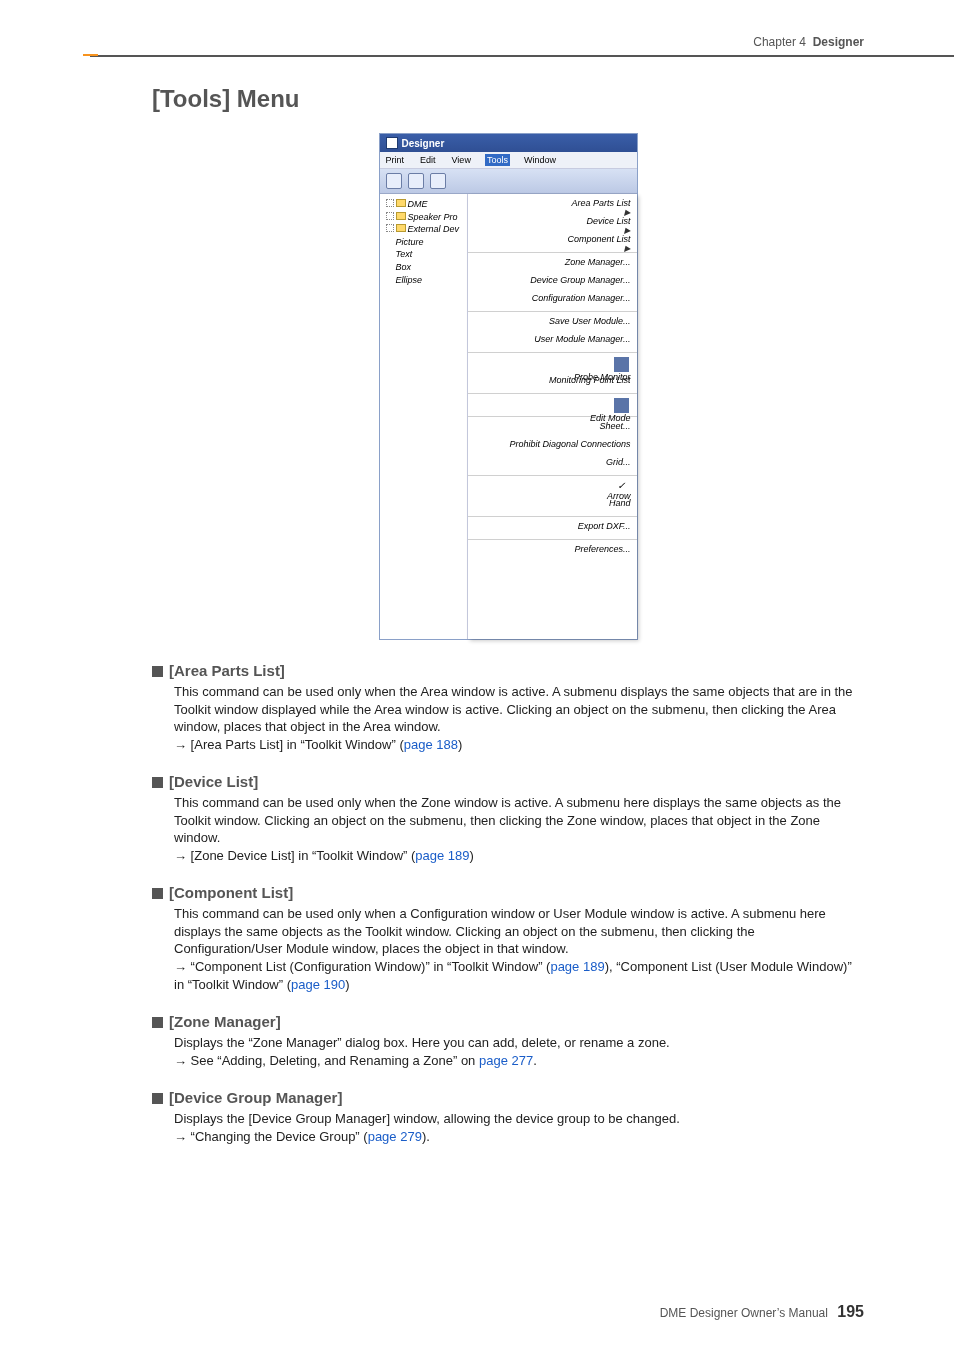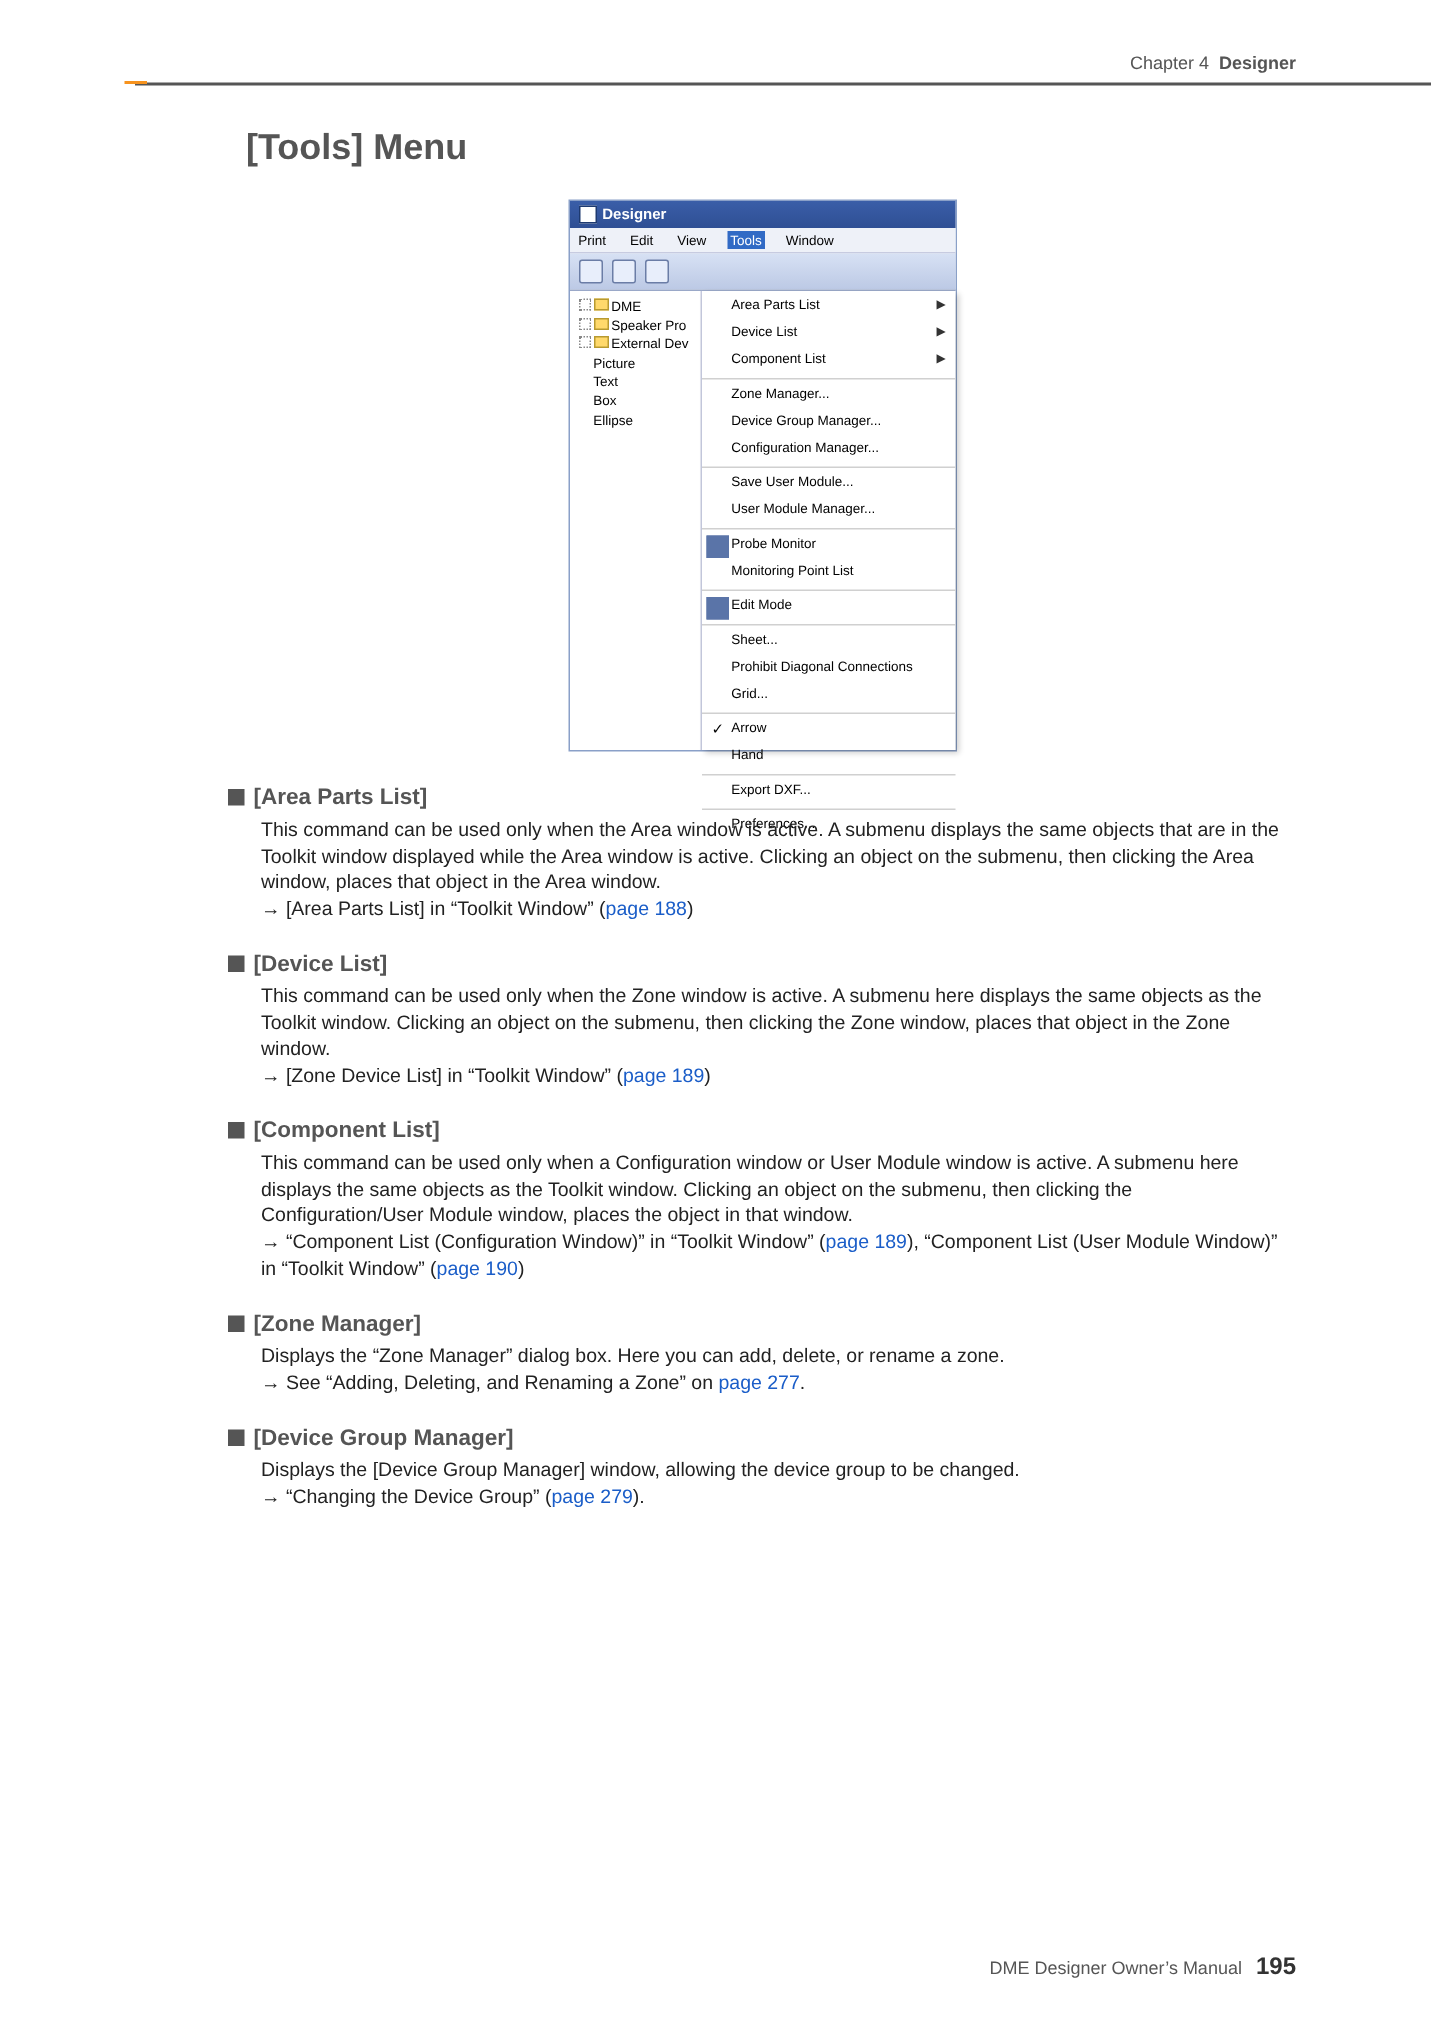--- a/index.html
+++ b/index.html
@@ -35,21 +35,21 @@
     height:2px;
     background:#f7931e;
   }
   .content {
     padding: 28px 90px 0 152px;
   }
   .h1 {
     font-size: 24px;
     font-weight: bold;
     color: #555;
-    margin: 0 0 20px 12px;
+    margin: 0 0 20px 0;
     font-family: Arial, Helvetica, sans-serif;
   }
   .screenshot {
     width: 257px;
     margin: 0 auto 22px auto;
     border: 1px solid #8aa0c8;
     background: #fff;
     font-family: Tahoma, Arial, sans-serif;
     font-size: 9px;
     color: #000;
@@ -84,21 +84,22 @@
     border-bottom: 1px solid #9aa8c8;
   }
   .tb-btn {
     width: 14px; height: 14px;
     border: 1px solid #6b7da6;
     background: #e8eefb;
     border-radius: 2px;
   }
   .ss-body{
     display:flex;
-    height:306px;
+    height:445px;
+    font-style:italic;
   }
   .ss-tree{
     width:83px;
     background:#fff;
     border-right:1px solid #c7cbe0;
     padding:4px 2px;
     font-size:9px;
     line-height:1.4;
     color:#000;
     overflow:hidden;
@@ -116,23 +117,24 @@
     box-shadow: 2px 2px 4px rgba(0,0,0,0.2);
     font-size:9px;
   }
   .ss-menu .group{
     border-bottom:1px solid #d0d0d0;
     padding:2px 0;
   }
   .ss-menu .group:last-child{border-bottom:none;}
   .ss-menu .row{
     display:flex;
-    align-items:flex-start;
+    align-items:flex-end;
     padding:2px 6px 2px 2px;
     height:14px;
+    flex-direction:column;
   }
   .ss-menu .iconcell{
     width:18px;
     display:flex;
     align-items:center;
     justify-content:center;
   }
   .ss-menu .iconbox{
     width:13px;height:13px;border:1px solid #5a74a8;background:#5a74a8;
   }

